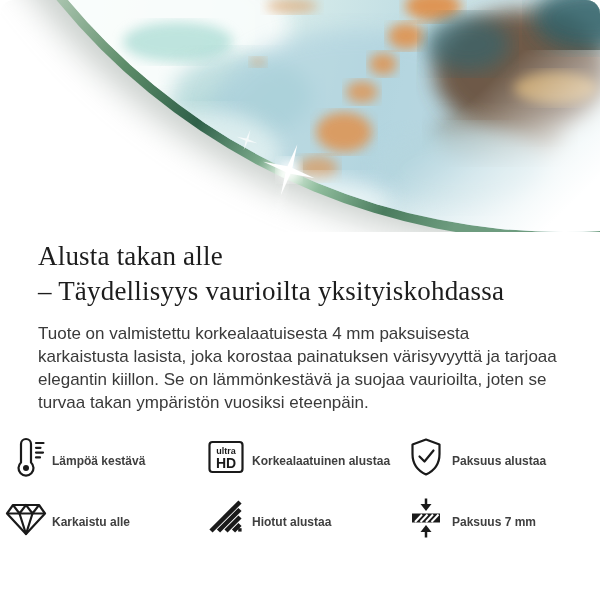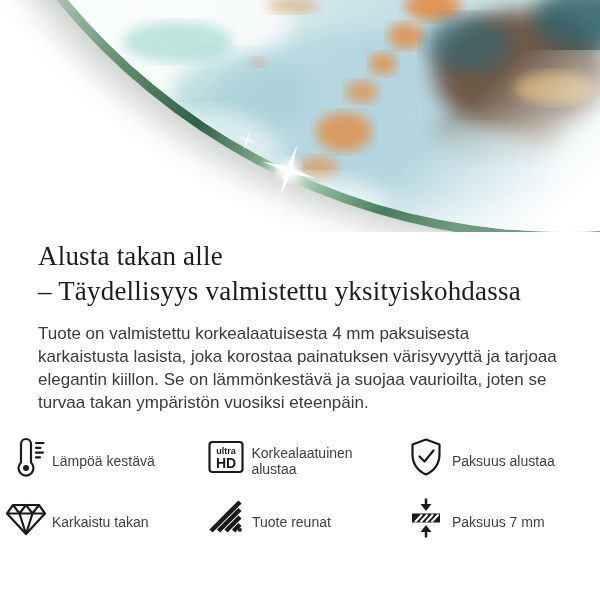--- a/index.html
+++ b/index.html
@@ -1,29 +1,29 @@
 <!DOCTYPE html>
 <html lang="fi"><head>
 <meta charset="utf-8">
 <style>
   html,body{margin:0;padding:0;background:#ffffff;}
   .page{position:relative;width:600px;height:600px;background:#ffffff;overflow:hidden;
-        font-family:"Liberation Sans",sans-serif;}
+        font-family:"Liberation Sans",sans-serif;border-radius:14px;}
   .hero{position:relative;width:600px;height:232px;overflow:hidden;background:#ffffff;}
   .hero svg{display:block;}
   .content{padding:0 38px;}
   .heading{margin-top:7px;font-family:"Liberation Serif",serif;font-size:27px;line-height:35px;
            color:#1d1d1d;letter-spacing:.2px;font-weight:400;}
   .heading div{white-space:nowrap;}
   .para{margin-top:13px;font-size:17px;line-height:23px;color:#3a3a3a;max-width:528px;
         hyphens:auto;-webkit-hyphens:auto;}
   .features{margin-top:21px;display:grid;grid-template-columns:1fr 1fr 1fr;row-gap:17px;}
   .feature{display:flex;flex-direction:row;align-items:center;}
   .icon-box{height:44px;width:52px;display:flex;align-items:center;justify-content:center;}
-  .f-label{margin-top:8px;font-size:14px;color:#3f3f3f;}
+  .f-label{margin-top:8px;font-size:12px;color:#3f3f3f;font-weight:bold;}
   .ic{stroke:#1a1a1a;fill:none;stroke-width:2.2;}
 </style>
 </head>
 <body>
 
 <div class="page">
 
   <div class="hero">
     <svg width="600" height="232" viewBox="0 0 600 232">
       <defs>
@@ -102,21 +102,21 @@
       </g>
       <g transform="translate(247,140) scale(0.4)" opacity="0.75">
         <path d="M0 -27 L2.6 -3 L27 0 L2.6 3 L0 27 L-2.6 3 L-27 0 L-2.6 -3 Z" fill="#ffffff" transform="rotate(18)"></path>
       </g>
     </svg>
   </div>
 
   <div class="content">
     <div class="heading">
       <div>Alusta takan alle</div>
-      <div>– Täydellisyys valmistettu yksityiskohdassa</div>
+      <div>– Täydellisyys vaurioilta yksityiskohdassa</div>
     </div>
     <p class="para">Tuote on valmistettu korkealaatuisesta 4 mm paksuisesta karkaistusta lasista, joka korostaa painatuksen värisyvyyttä ja tarjoaa elegantin kiillon. Se on lämmönkestävä ja suojaa vaurioilta, joten se turvaa takan ympäristön vuosiksi eteenpäin.</p>
   </div>
 
   <div class="features">
 
     <div class="feature">
       <div class="icon-box">
         <svg width="48" height="44" viewBox="0 0 44 44">
           <path class="ic" d="M17 9 a5 5 0 0 1 10 0 V27.5 a7.5 7.5 0 1 1 -10 0 Z" stroke-linejoin="round"></path>
@@ -157,36 +157,36 @@
       <div class="icon-box">
         <svg width="48" height="44" viewBox="0 0 44 44">
           <g class="ic" stroke-width="2" stroke-linejoin="round">
             <path d="M9 9 H35 L41 17.5 L22 38 L3 17.5 Z"></path>
             <path d="M3 17.5 H41"></path>
             <path d="M9 9 L15.5 17.5 L22 9 L28.5 17.5 L35 9"></path>
             <path d="M15.5 17.5 L22 38 L28.5 17.5"></path>
           </g>
         </svg>
       </div>
-      <div class="f-label">Karkaistu takan</div>
+      <div class="f-label">Karkaistu alle</div>
     </div>
 
     <div class="feature">
       <div class="icon-box">
         <svg width="48" height="44" viewBox="0 0 44 44">
           <g stroke="#1a1a1a" stroke-width="4.5" stroke-linecap="butt" fill="none">
             <line x1="7" y1="35" x2="36" y2="6"></line>
             <line x1="14.5" y1="35" x2="36" y2="13.5"></line>
             <line x1="22" y1="35" x2="36" y2="21"></line>
             <line x1="29.5" y1="35" x2="36" y2="28.5"></line>
           </g>
           <rect x="34.2" y="32.2" width="3.4" height="3.4" fill="#1a1a1a"></rect>
         </svg>
       </div>
-      <div class="f-label">Tuote reunat</div>
+      <div class="f-label">Hiotut alustaa</div>
     </div>
 
     <div class="feature">
       <div class="icon-box">
         <svg width="48" height="44" viewBox="0 0 44 44">
           <line x1="22" y1="2.5" x2="22" y2="8" stroke="#1a1a1a" stroke-width="2.5"></line>
           <polygon points="16.5,8 27.5,8 22,15" fill="#1a1a1a"></polygon>
           <rect x="8" y="17.5" width="28" height="9" fill="#1a1a1a"></rect>
           <g stroke="#ffffff" stroke-width="2">
             <line x1="11" y1="26" x2="18" y2="18.5"></line>

